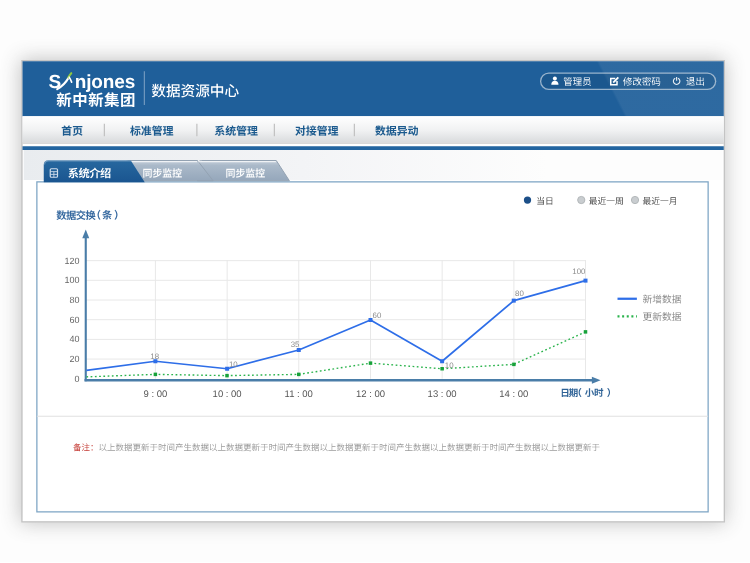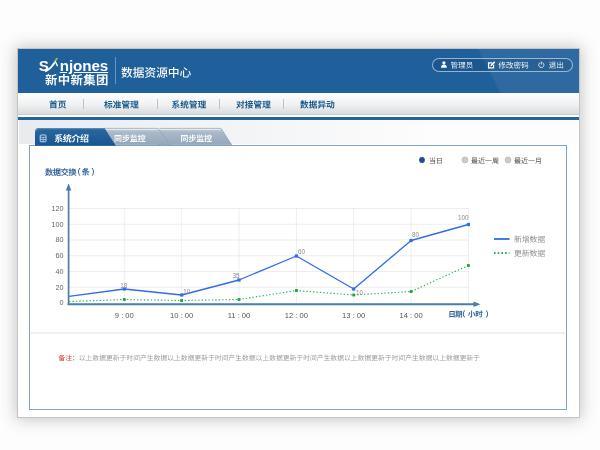--- a/index.html
+++ b/index.html
@@ -6,21 +6,21 @@
   background:#fff;font-family:"Liberation Sans", sans-serif;}
 #bgband{position:absolute;left:0;top:0;width:600px;height:450px;background:#fdfdfd;}
 #win{position:absolute;left:18px;top:49px;width:561px;height:368px;
   background:#fff;box-shadow:0 0 15px 2px rgba(60,60,60,0.30);outline:1px solid #c4c4c4;}
 #hdr{position:absolute;left:18px;top:49px;width:561px;height:44px;
   background:#1f5f9a;}
 #hdr .sheen{position:absolute;right:0;top:0;height:100%;width:190px;
   background:linear-gradient(63deg,rgba(255,255,255,0) 52%,rgba(255,255,255,0.065) 53%,rgba(255,255,255,0.065) 100%);}
 #logo,#logo2{position:absolute;top:58px;color:#fff;font-weight:bold;
   font-size:15.2px;line-height:15px;letter-spacing:-0.1px;}
-#logo{left:38.8px;} #logo2{left:59.8px;text-decoration:underline;}
+#logo{left:38.8px;} #logo2{left:59.8px;}
 #hdiv{position:absolute;left:115px;top:57px;width:1px;height:27px;background:rgba(255,255,255,0.35);}
 #pill{position:absolute;left:431.5px;top:58.2px;width:139px;height:11.8px;
   border:1px solid rgba(255,255,255,0.55);border-radius:7px;background:rgba(10,40,70,0.14);}
 #nav{position:absolute;left:18px;top:93px;width:561px;height:21px;
   background:linear-gradient(180deg,#ffffff 0%,#f0f1f2 55%,#d9dbdd 100%);
   border-bottom:1px solid #cccccc;}
 #bluebar{position:absolute;left:18px;top:117.2px;width:561px;height:2.4px;background:#2264a0;}
 .nsep{position:absolute;top:99px;width:1px;height:10px;background:#c2c2c2;}
 #strip{position:absolute;left:19px;top:119.6px;width:559px;height:24.900000000000006px;
   background:linear-gradient(90deg,#e9ecef 0%,#f3f4f6 40%,#fdfdfd 75%);}

